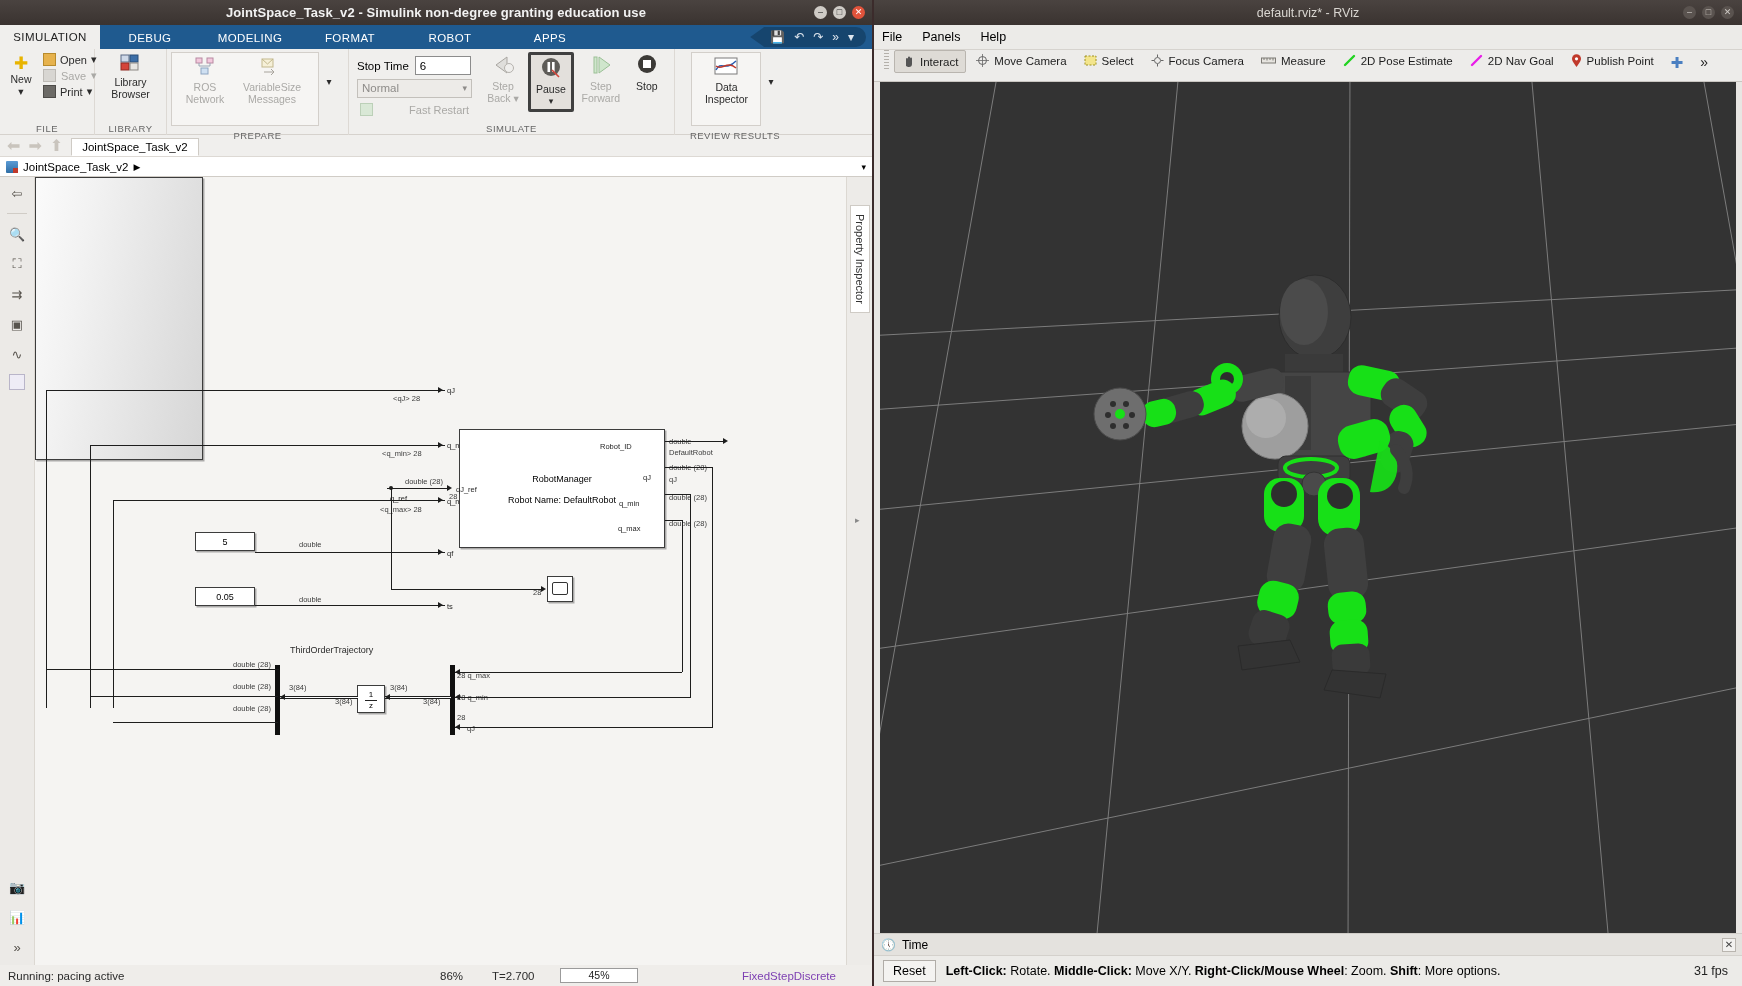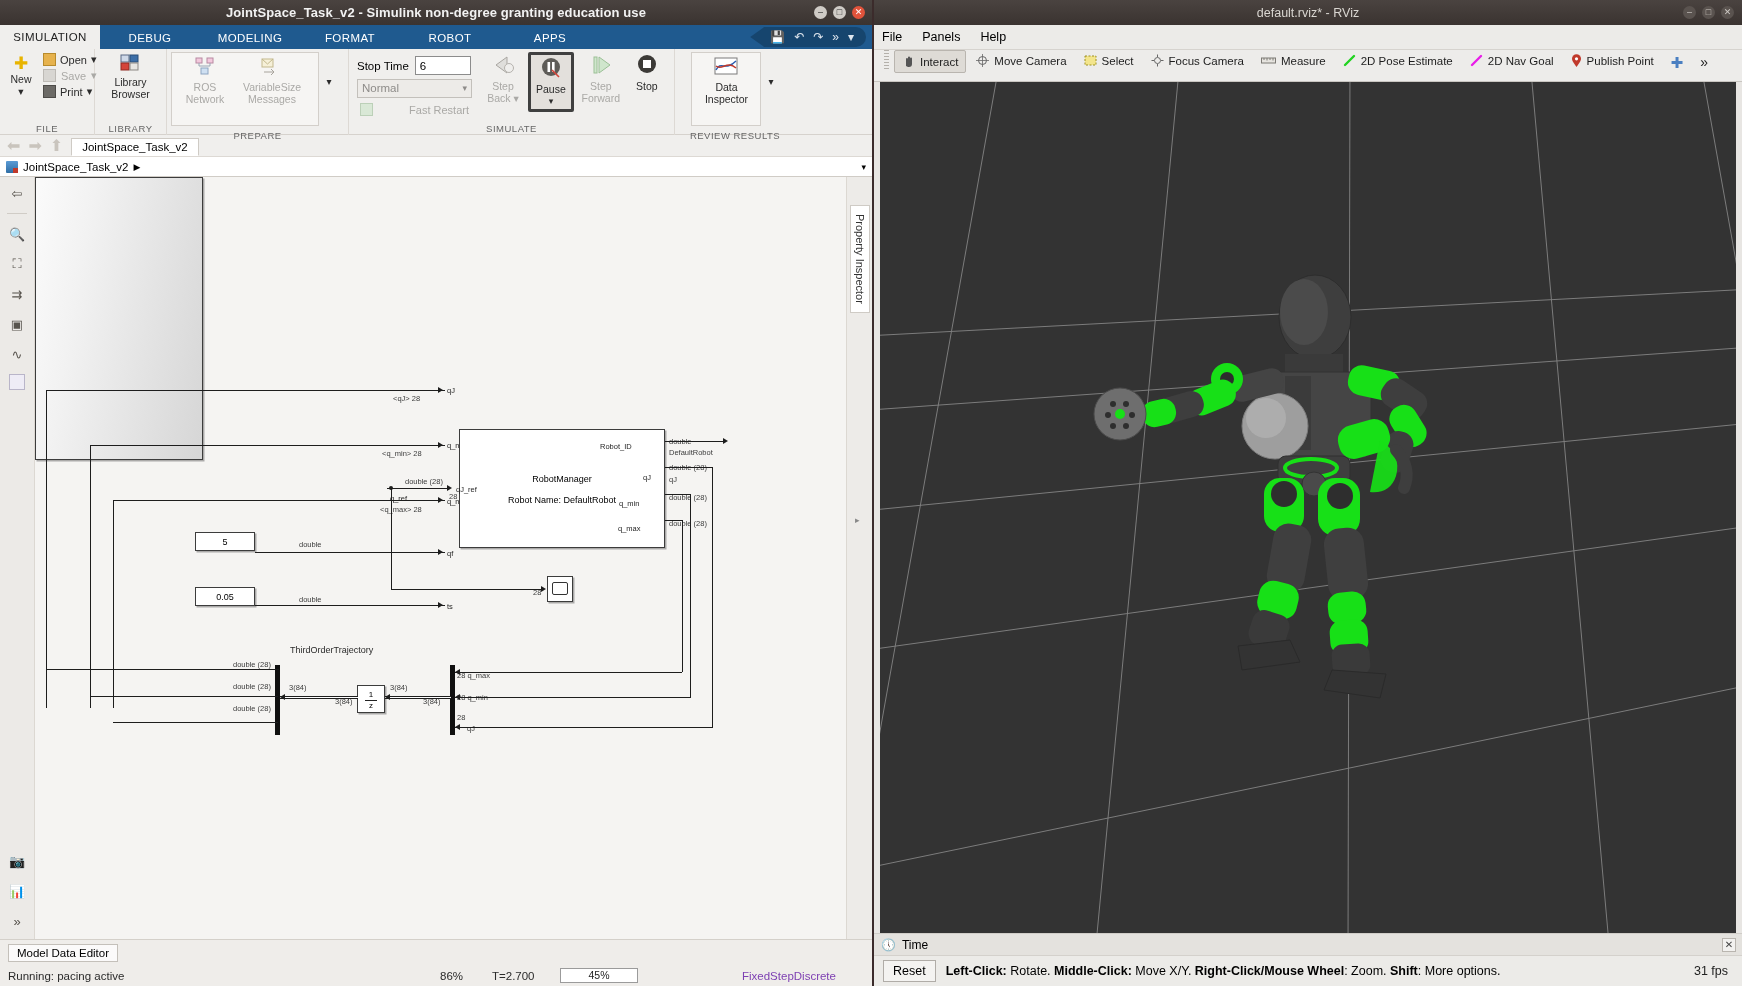--- a/index.html
+++ b/index.html
@@ -539,23 +539,20 @@
 
         <div class="sig v" style="left:243px;top:492px;height:1px"></div>
       </div>
 
       <div class="sl-prop-strip">
         <div style="font-size:9px;color:#888;position:absolute;top:338px;left:8px">▸</div>
         <div class="prop-tab">Property Inspector</div>
       </div>
     </div>
 
-    <div class="sl-mde">
-      <span class="mde-btn">Model Data Editor</span>
-    </div>
 
     <div class="sl-status">
       <span class="st-run">Running: pacing active</span>
       <span class="st-zoom">86%</span>
       <span class="st-t">T=2.700</span>
       <span class="st-prog">
         <span class="fill" id="progfill" style="width:45%"></span>
         <span class="pct">45%</span>
       </span>
       <span class="st-solver">FixedStepDiscrete</span>

